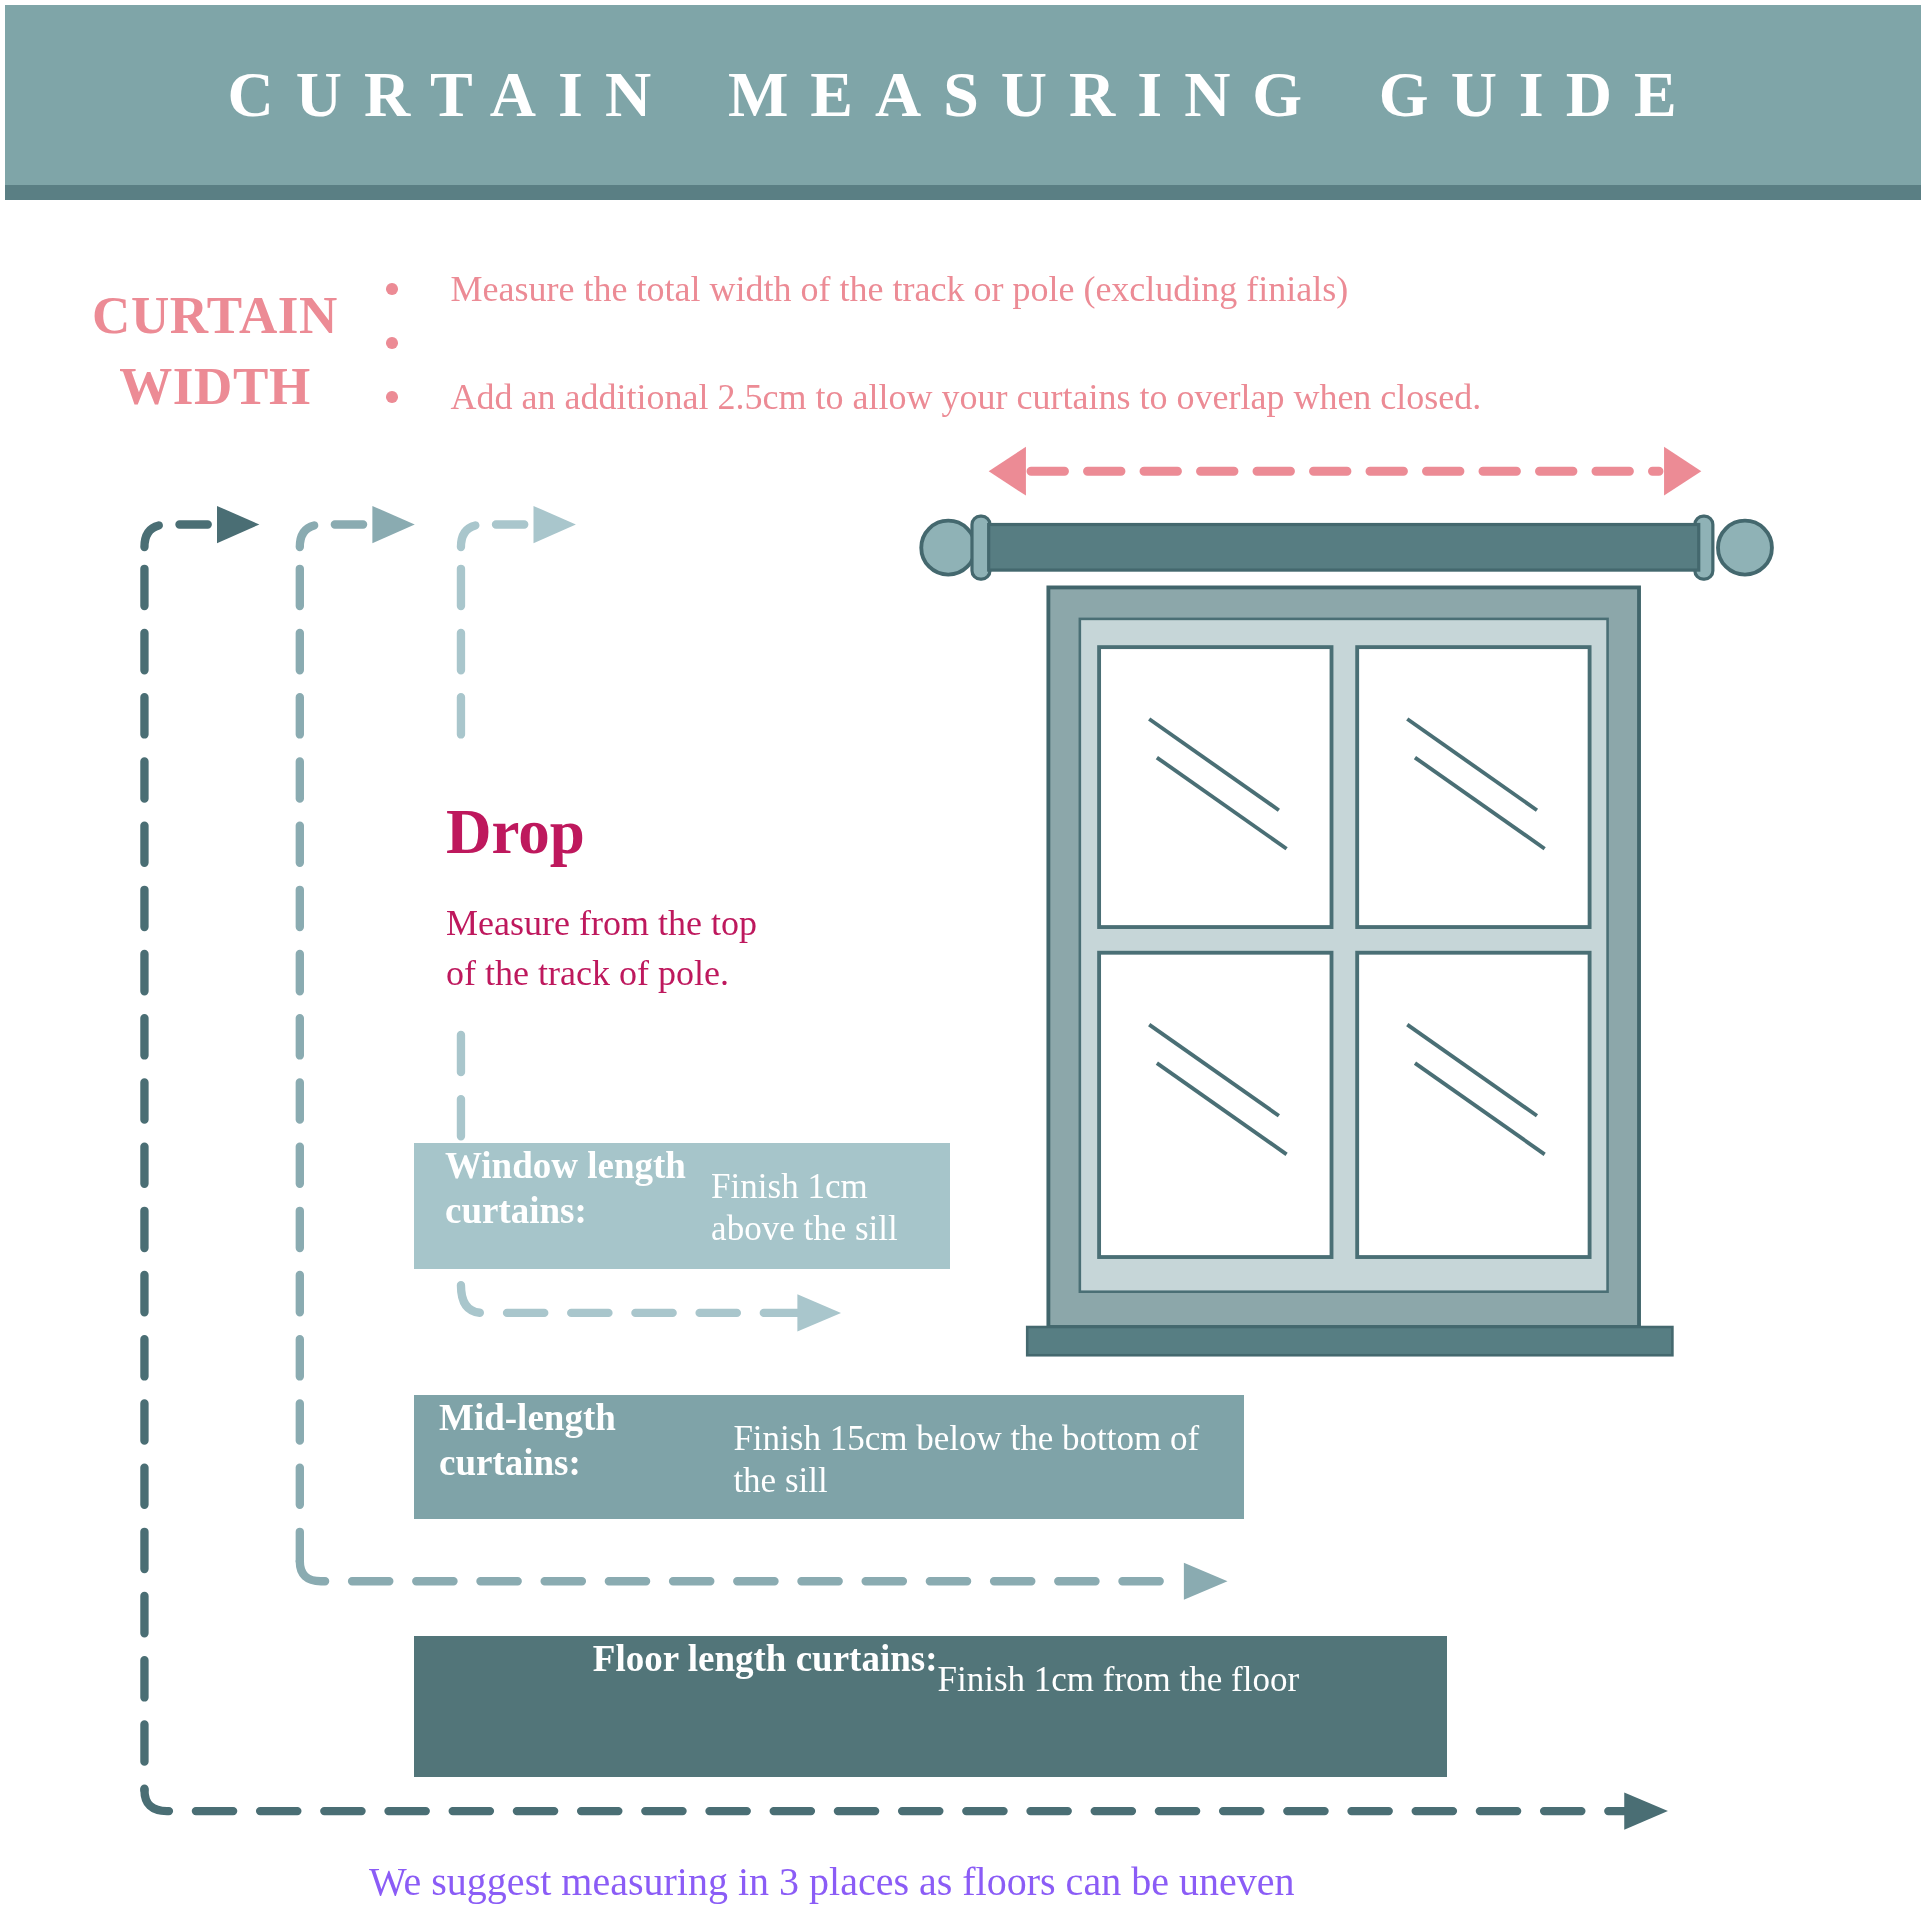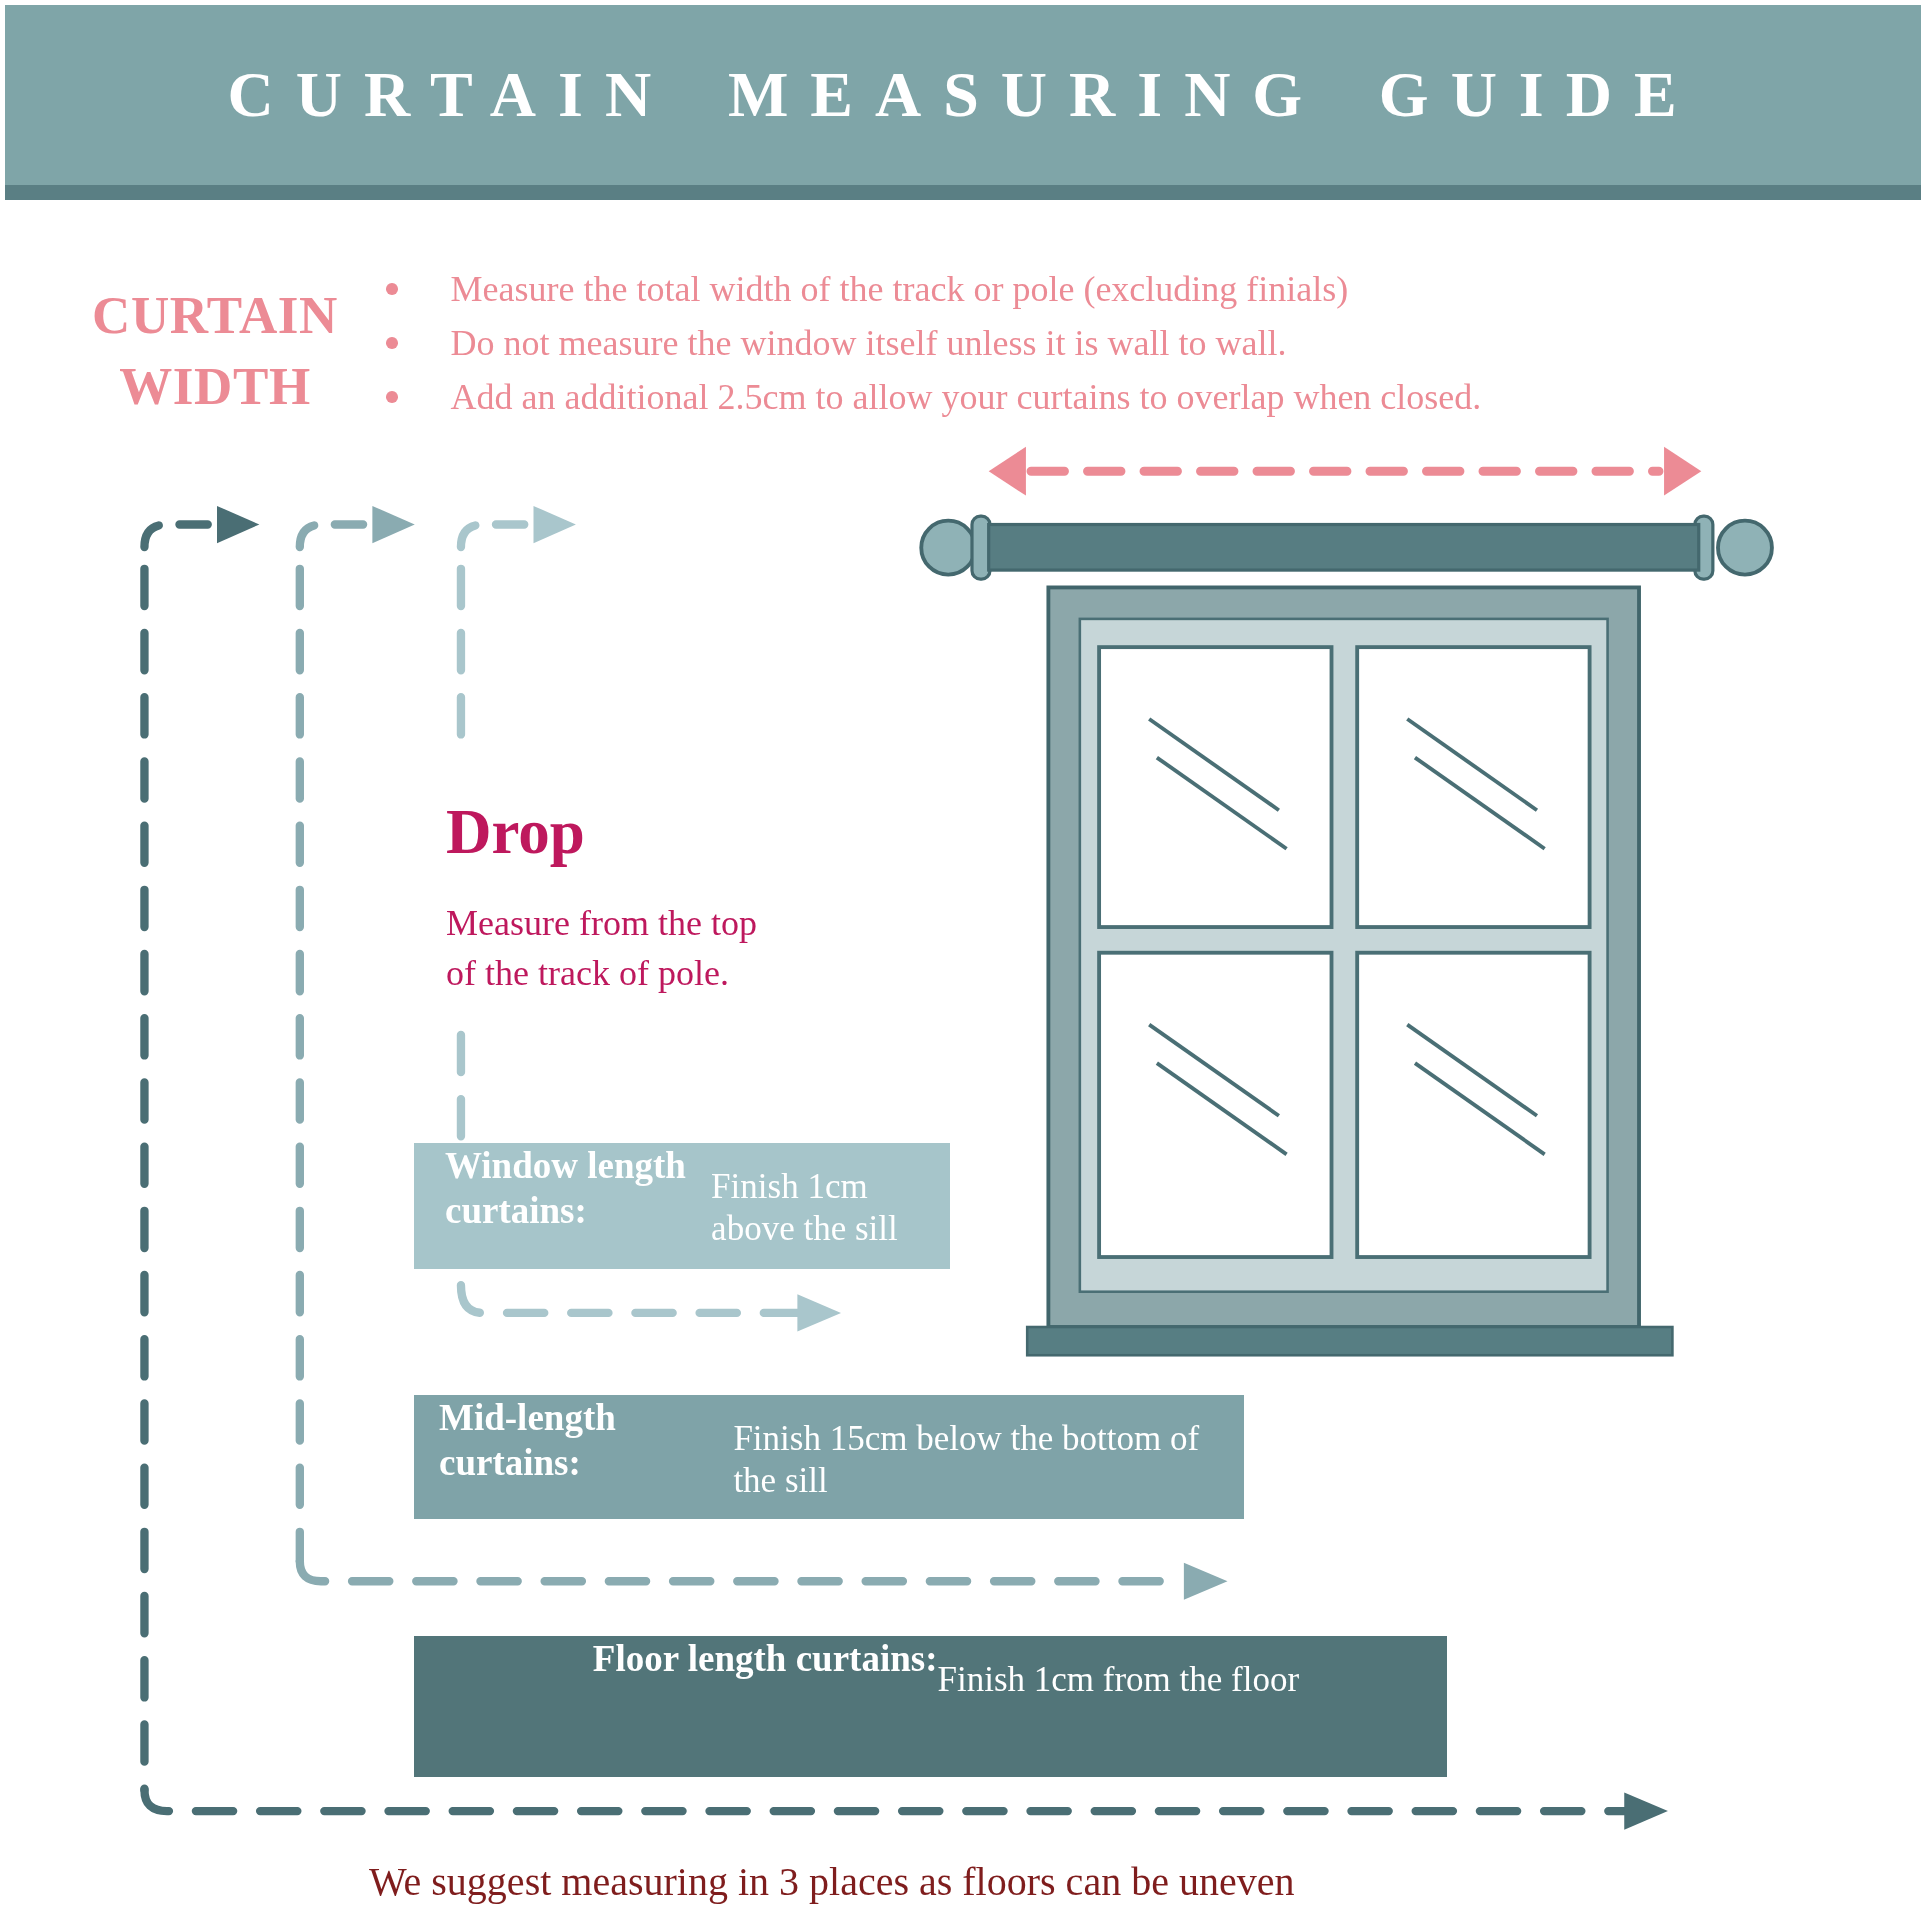--- a/index.html
+++ b/index.html
@@ -24,21 +24,21 @@
   .drop-body{position:absolute;left:446px;top:898px;color:#be185d;font-size:36px;line-height:50px;}
   
   .lenbox{position:absolute;display:flex;flex-direction:row;justify-content:center;
     padding-left:31px;box-sizing:border-box;color:#ffffff;}
   .lenbox .b-title{font-size:37px;font-weight:bold;line-height:45px;}
   .lenbox .b-detail{font-size:35px;line-height:42px;margin-top:23px;}
   .box-window{left:414px;top:1143px;width:536px;height:126px;background:#A6C5CA;}
   .box-mid{left:414px;top:1395px;width:830px;height:124px;background:#7FA3A8;padding-left:25px;}
   .box-floor{left:414px;top:1636px;width:1033px;height:141px;background:#527579;}
   
-  .footer-note{position:absolute;left:369px;top:1858px;color:#7f1d1d;font-size:40px;white-space:nowrap;}
+  .footer-note{position:absolute;left:369px;top:1858px;color:#8b5cf6;font-size:40px;white-space:nowrap;}
   
   .art{position:absolute;left:0;top:0;width:1926px;height:1926px;}
 </style>
 </head>
 <body>
 
 <div id="stage">
 
   <div class="banner">
     <div class="banner-title">CURTAIN MEASURING GUIDE</div>
@@ -50,21 +50,20 @@
     <div>WIDTH</div>
   </div>
 
   <div class="bullets">
     <div class="bullet-row">
       <span class="bullet-dot"></span>
       <span class="bullet-text">Measure the total width of the track or pole (excluding finials)</span>
     </div>
     <div class="bullet-row">
       <span class="bullet-dot"></span>
-      <span class="bullet-text">Do not measure the window itself unless it is wall to wall.</span>
     </div>
     <div class="bullet-row">
       <span class="bullet-dot"></span>
       <span class="bullet-text">Add an additional 2.5cm to allow your curtains to overlap when closed.</span>
     </div>
   </div>
 
   <svg class="art" viewBox="0 0 3000 3000" aria-hidden="true">
 
     <g>

